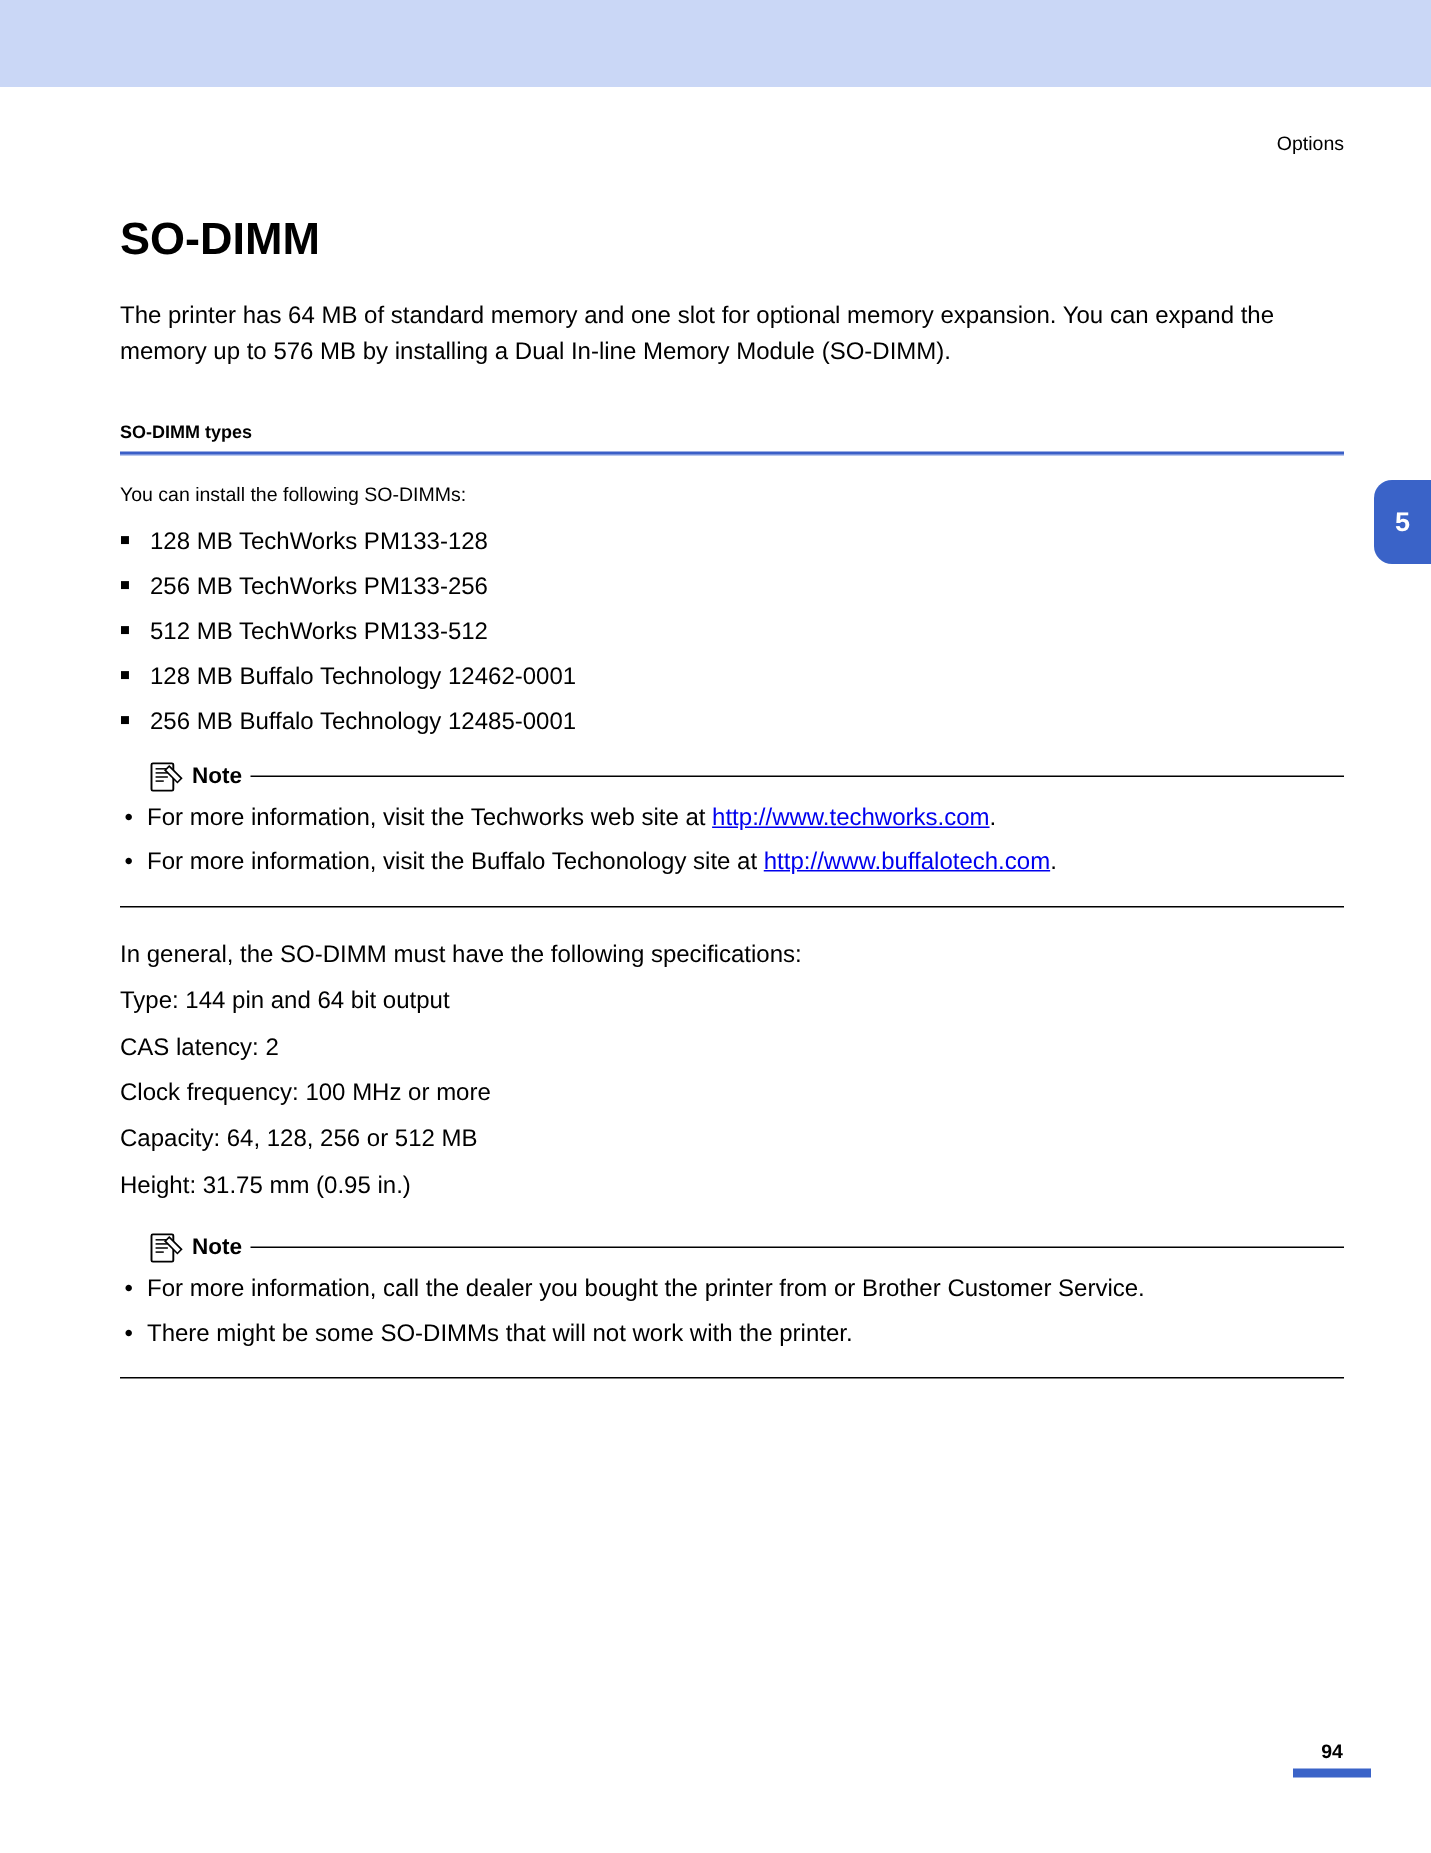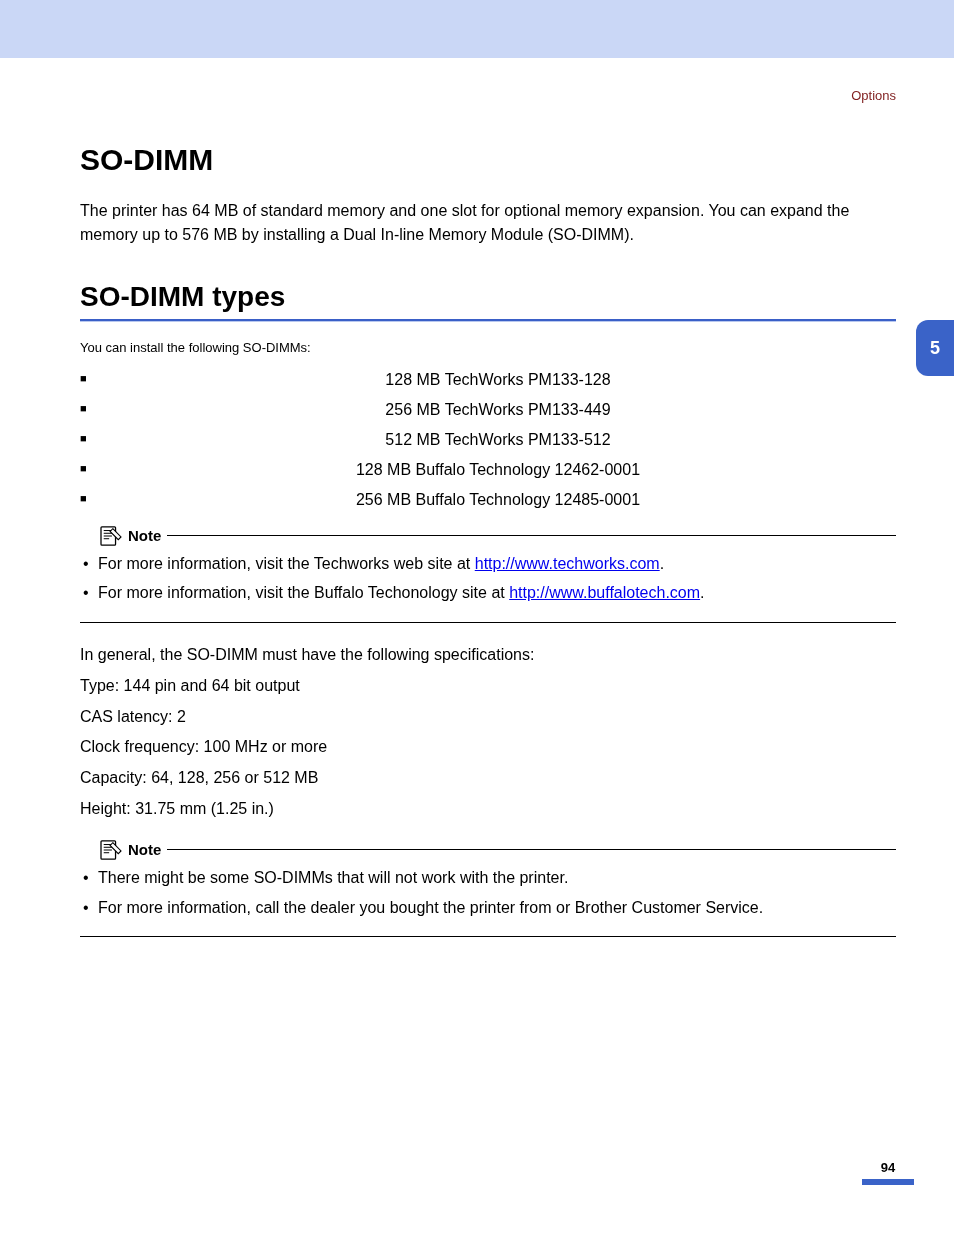--- a/index.html
+++ b/index.html
@@ -1,27 +1,27 @@
 <!DOCTYPE html>
 <html><head>
 <meta charset="utf-8">
 <style>
   * { box-sizing: border-box; margin: 0; padding: 0; }
   html, body { width: 954px; background: #fff; font-family: Arial, Helvetica, sans-serif; color: #000; }
   .top-band { width: 100%; height: 58px; background: #cad7f6; }
   .page { position: relative; padding: 30px 58px 0 80px; }
-  .running-head { text-align: right; font-size: 13px; color: #7f1d1d; margin-bottom: 40px; }
+  .running-head { text-align: right; font-size: 13px; color: #000000; margin-bottom: 40px; }
   h1 { font-size: 30px; font-weight: bold; margin-bottom: 22px; }
   .intro { font-size: 16px; line-height: 1.5; margin-bottom: 34px; }
-  h2 { font-size: 28px; font-weight: bold; margin-bottom: 6px; }
+  h2 { font-size: 12px; font-weight: bold; margin-bottom: 6px; }
   .h2-rule { height: 3px; background: linear-gradient(#3a5fc7, #3a5fc7) 0 0 / 100% 1.5px no-repeat,
                                linear-gradient(#9fb3e8, #9fb3e8) 0 100% / 100% 1px no-repeat;
              border-top: 1.5px solid #3a5fc7; border-bottom: 1px solid #b9c8ef; margin-bottom: 16px; }
   .body-p { font-size: 13px; line-height: 1.5; margin-bottom: 10px; }
-  ul.square { list-style: none; margin: 0 0 14px 0; text-align: center; }
+  ul.square { list-style: none; margin: 0 0 14px 0; }
   ul.square li { font-size: 16px; line-height: 1.5; margin: 6px 0 6px 20px; position: relative; padding-left: 0; }
   ul.square li::before { content: "■"; position: absolute; left: -20px; top: 2px; font-size: 11px; color: #000; }
   .note-head { display: flex; align-items: center; gap: 6px; margin-top: 10px; margin-bottom: 2px; padding-left: 20px; }
   .note-head .note-label { font-weight: bold; font-size: 15px; }
   .note-head .note-rule { flex: 1; height: 1px; background: #000; }
   .note-icon { width: 22px; height: 20px; }
   ul.bullets { list-style: none; margin: 6px 0 16px 0; }
   ul.bullets li { font-size: 16px; line-height: 1.55; margin: 5px 0 5px 18px; position: relative; }
   ul.bullets li::before { content: "•"; position: absolute; left: -15px; top: 0; font-size: 16px; }
   .url { text-decoration: underline; }
@@ -50,21 +50,21 @@
 
     <p class="intro">The printer has 64 MB of standard memory and one slot for optional memory expansion. You can expand the memory up to 576 MB by installing a Dual In-line Memory Module (SO-DIMM).</p>
 
     <h2>SO-DIMM types</h2>
     <div class="h2-rule"></div>
 
     <p class="body-p">You can install the following SO-DIMMs:</p>
 
     <ul class="square">
       <li>128 MB TechWorks PM133-128</li>
-      <li>256 MB TechWorks PM133-449</li>
+      <li>256 MB TechWorks PM133-256</li>
       <li>512 MB TechWorks PM133-512</li>
       <li>128 MB Buffalo Technology 12462-0001</li>
       <li>256 MB Buffalo Technology 12485-0001</li>
     </ul>
 
     <div class="note-head">
       <svg class="note-icon" viewBox="0 0 24 22">
         <rect x="1" y="1" width="16" height="20" rx="1" fill="none" stroke="#000" stroke-width="1.4"></rect>
         <line x1="4" y1="5" x2="13" y2="5" stroke="#000" stroke-width="1.1"></line>
         <line x1="4" y1="8" x2="13" y2="8" stroke="#000" stroke-width="1.1"></line>
@@ -84,38 +84,38 @@
       </li>
     </ul>
     <div class="note-bottom-rule"></div>
 
     <div class="spec-lines">
       <p>In general, the SO-DIMM must have the following specifications:</p>
       <p>Type: 144 pin and 64 bit output</p>
       <p>CAS latency: 2</p>
       <p>Clock frequency: 100 MHz or more</p>
       <p>Capacity: 64, 128, 256 or 512 MB</p>
-      <p>Height: 31.75 mm (1.25 in.)</p>
+      <p>Height: 31.75 mm (0.95 in.)</p>
     </div>
 
     <div class="note-head" style="margin-top:18px;">
       <svg class="note-icon" viewBox="0 0 24 22">
         <rect x="1" y="1" width="16" height="20" rx="1" fill="none" stroke="#000" stroke-width="1.4"></rect>
         <line x1="4" y1="5" x2="13" y2="5" stroke="#000" stroke-width="1.1"></line>
         <line x1="4" y1="8" x2="13" y2="8" stroke="#000" stroke-width="1.1"></line>
         <line x1="4" y1="11" x2="13" y2="11" stroke="#000" stroke-width="1.1"></line>
         <line x1="4" y1="14" x2="10" y2="14" stroke="#000" stroke-width="1.1"></line>
         <path d="M14 3 L23 12 L20 15 L11 6 Z" fill="#fff" stroke="#000" stroke-width="1.2"></path>
       </svg>
       <span class="note-label">Note</span>
       <span class="note-rule"></span>
     </div>
     <ul class="bullets">
+      <li>For more information, call the dealer you bought the printer from or Brother Customer Service.</li>
       <li>There might be some SO-DIMMs that will not work with the printer.</li>
-      <li>For more information, call the dealer you bought the printer from or Brother Customer Service.</li>
     </ul>
     <div class="note-bottom-rule"></div>
   </div>
 
   <div class="page-num-wrap">
     <div class="page-num">94</div>
     <div class="page-num-bar"></div>
   </div>
 </div>
 

